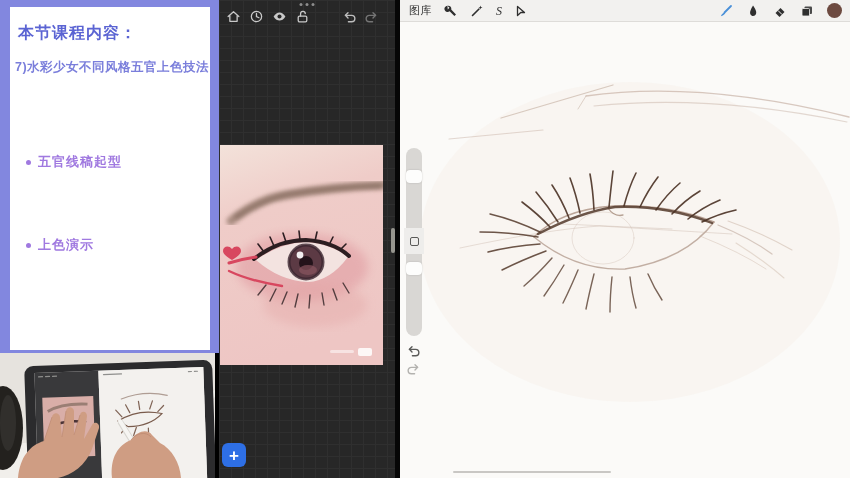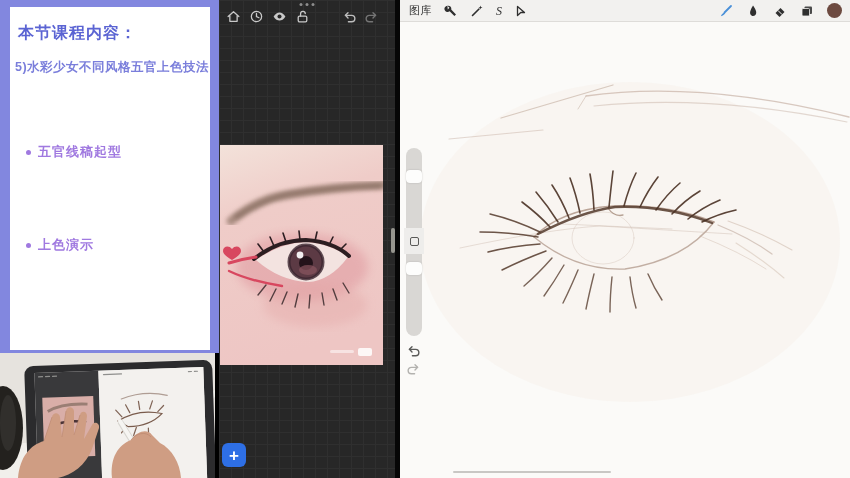--- a/index.html
+++ b/index.html
@@ -11,21 +11,21 @@
   
   .left-panel{position:absolute;left:0;top:0;width:219px;height:353px;background:#8287df;}
   .left-card{position:absolute;left:10px;top:7px;right:9px;bottom:3px;background:#ffffff;}
   .course-title{position:absolute;left:8px;top:16px;font-size:16px;font-weight:bold;
     color:#5b64d3;letter-spacing:1px;}
   .course-subtitle{position:absolute;left:5px;top:52px;font-size:12.5px;font-weight:bold;
     color:#7a7edb;letter-spacing:0.5px;white-space:nowrap;}
   .bullet-row{position:absolute;left:16px;display:flex;align-items:center;gap:7px;
     font-size:13px;font-weight:bold;color:#a079e0;letter-spacing:1px;}
   .bullet-row .dot{width:5px;height:5px;border-radius:50%;background:#a079e0;flex:0 0 auto;}
-  .bullet-1{top:136px;}
+  .bullet-1{top:146px;}
   .bullet-2{top:197px;margin-top:32px;}
   
   .webcam{position:absolute;left:0;top:353px;width:215px;height:125px;background:#dedbd6;}
   .webcam svg{display:block;}
   
   .ref-window{position:absolute;left:219px;top:0;width:176px;height:478px;background:#272727;
     background-image:linear-gradient(#2f2f2f 1px,transparent 1px),
                      linear-gradient(90deg,#2f2f2f 1px,transparent 1px);
     background-size:12px 12px;}
   .ref-dots{position:absolute;top:3px;left:50%;transform:translateX(-50%);display:flex;gap:3px;}
@@ -70,21 +70,21 @@
     border-radius:2px;background:#c9c7c4;}
 </style>
 </head>
 <body>
 
 <div class="stage">
 
   <div class="left-panel">
     <div class="left-card">
       <div class="course-title">本节课程内容：</div>
-      <div class="course-subtitle">5)水彩少女不同风格五官上色技法</div>
+      <div class="course-subtitle">7)水彩少女不同风格五官上色技法</div>
       <div class="bullet-row bullet-1">
         <span class="dot"></span>
         <span>五官线稿起型</span>
       </div>
       <div class="bullet-row bullet-2">
         <span class="dot"></span>
         <span>上色演示</span>
       </div>
     </div>
   </div>

